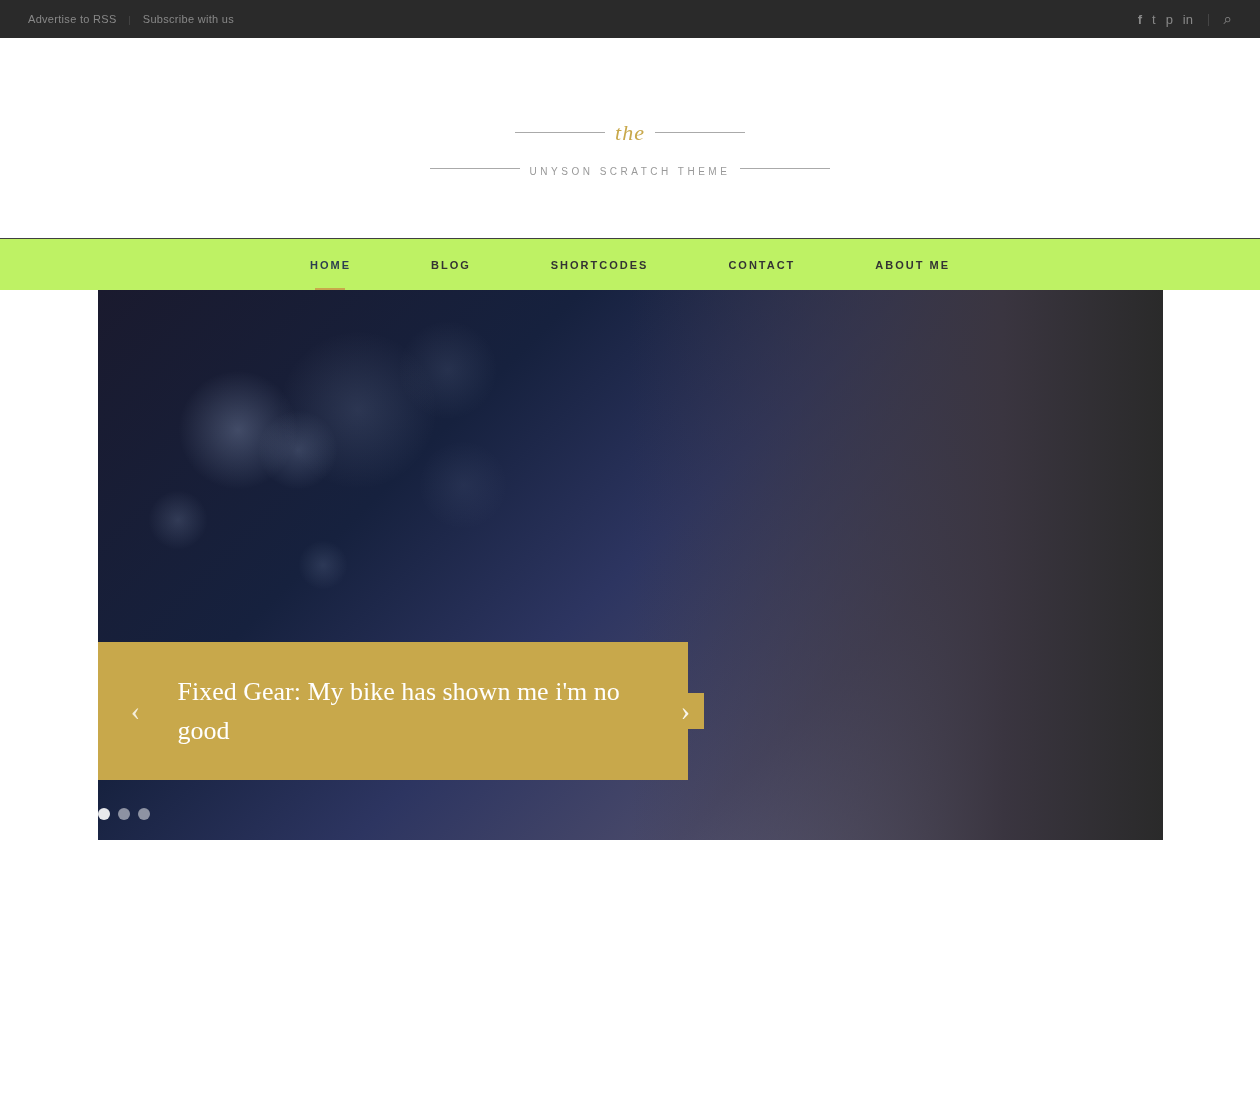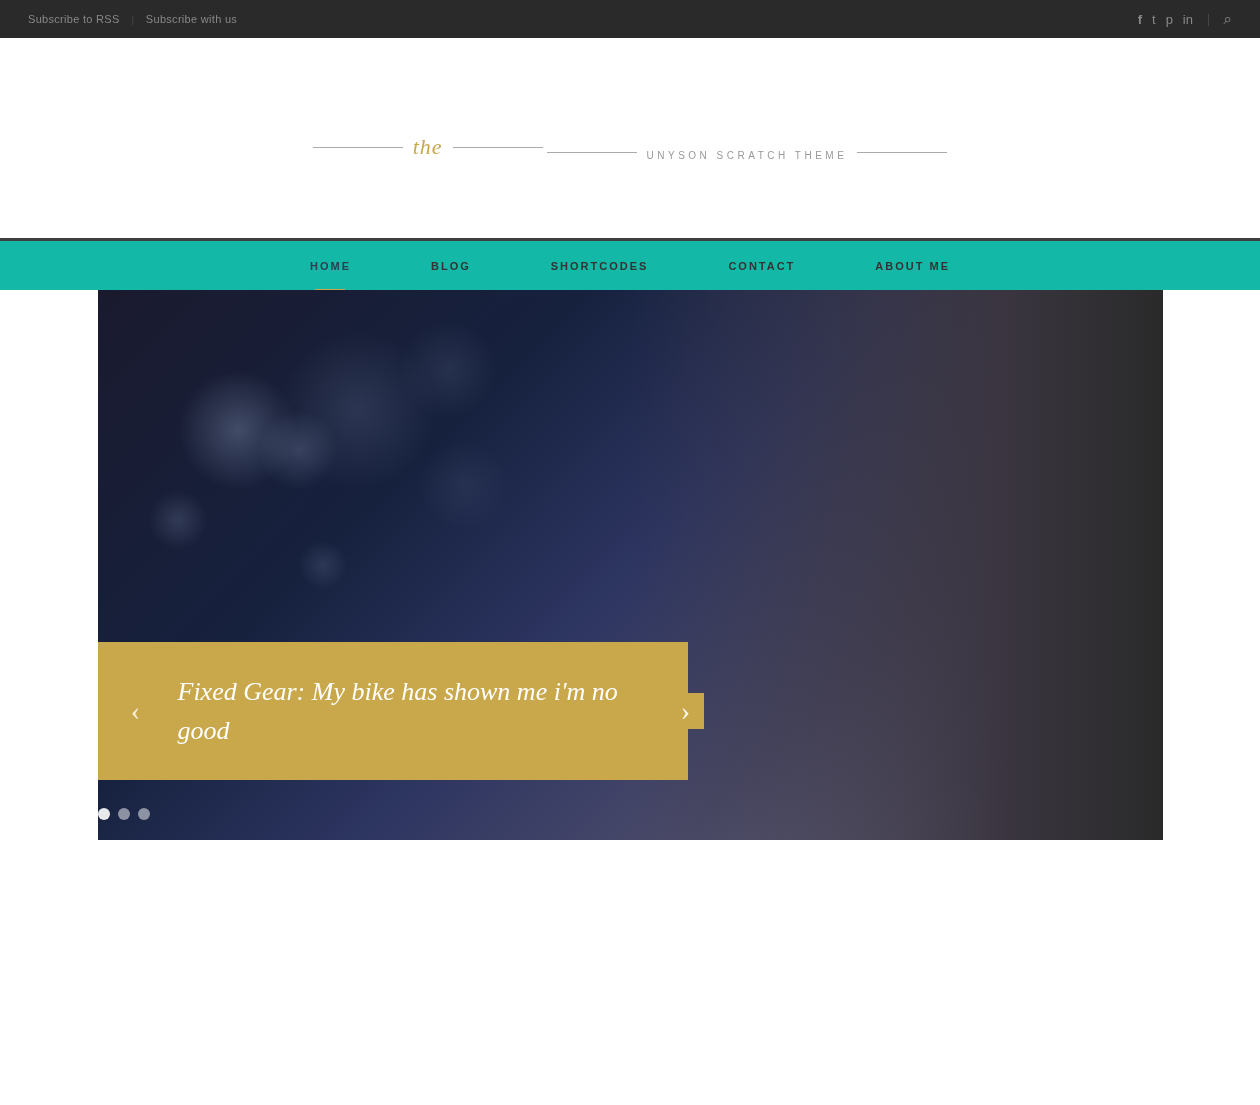--- a/index.html
+++ b/index.html
@@ -72,21 +72,21 @@
       padding: 50px 0 30px;
       display: flex;
       flex-direction: column;
       align-items: center;
       justify-content: center;
       min-height: 200px;
     }
 
     #logo-container {
       display: flex;
-      flex-direction: row;
+      flex-direction: column;
       align-items: center;
       gap: 4px;
     }
 
     #logo-the-line {
       display: flex;
       align-items: center;
       gap: 10px;
       margin-bottom: 2px;
     }
@@ -132,22 +132,22 @@
       color: #999;
       font-family: Arial, sans-serif;
       font-size: 10px;
       letter-spacing: 3.5px;
       text-transform: uppercase;
       margin-top: 6px;
     }
 
     
     #nav {
-      background: #14b8a6;
-      border-top: 3px solid #404040;
+      background: #bef264;
+      border-top: 1px solid #404040;
       display: flex;
       align-items: center;
       justify-content: center;
       height: 52px;
     }
 
     #nav-list {
       display: flex;
       list-style: none;
       gap: 0;
@@ -228,21 +228,20 @@
       bottom: 60px;
       left: 0;
       background: #c8a84b;
       padding: 30px 40px 30px 80px;
       width: 590px;
     }
 
     #hero-caption-text {
       color: #fff;
       font-family: Georgia, serif;
-      font-style: italic;
       font-size: 26px;
       line-height: 1.5;
     }
 
     
     #hero-prev {
       position: absolute;
       left: 0;
       top: 50%;
       transform: translateY(-50%);
@@ -302,21 +301,21 @@
     .blob4 { width: 60px; height: 60px; top: 200px; left: 50px; opacity: 0.25; }
     .blob5 { width: 100px; height: 100px; top: 30px; left: 300px; opacity: 0.15; }
     .blob6 { width: 50px; height: 50px; top: 250px; left: 200px; opacity: 0.2; }
     .blob7 { width: 90px; height: 90px; top: 150px; left: 320px; opacity: 0.1; }
   </style>
 </head>
 <body>
 
 <div id="top-bar">
   <div id="top-bar-left">
-    <a class="top-bar-link">Subscribe to RSS</a>
+    <a class="top-bar-link">Advertise to RSS</a>
     <span class="top-bar-divider">|</span>
     <a class="top-bar-link">Subscribe with us</a>
   </div>
   <div id="top-bar-right">
 
     <span class="social-icon" style="font-family:Arial;font-size:13px;font-weight:bold;">f</span>
     <span class="social-icon" style="font-family:Arial;font-size:13px;">t</span>
     <span class="social-icon" style="font-family:Arial;font-size:13px;">p</span>
     <span class="social-icon" style="font-family:Arial;font-size:13px;">in</span>
     <span class="top-bar-sep">|</span>

